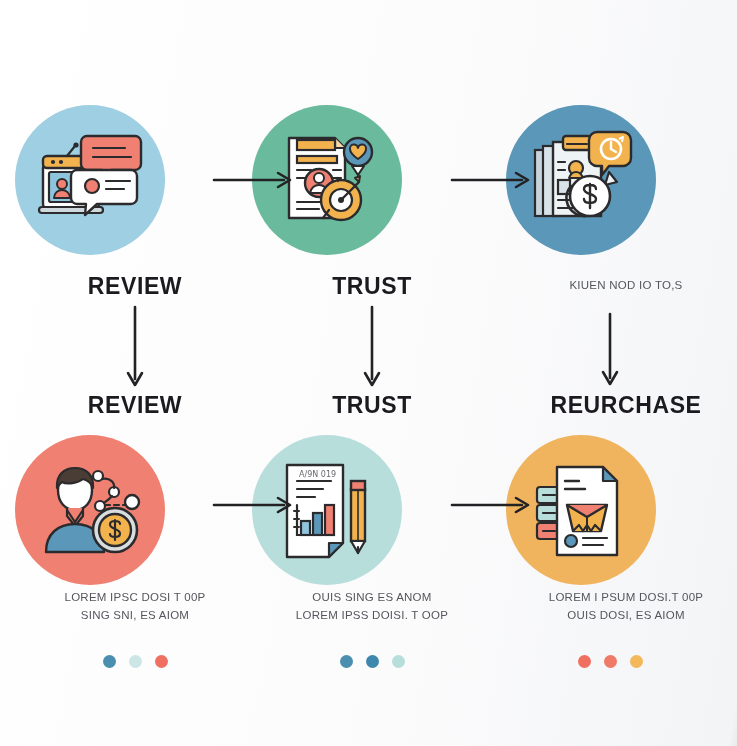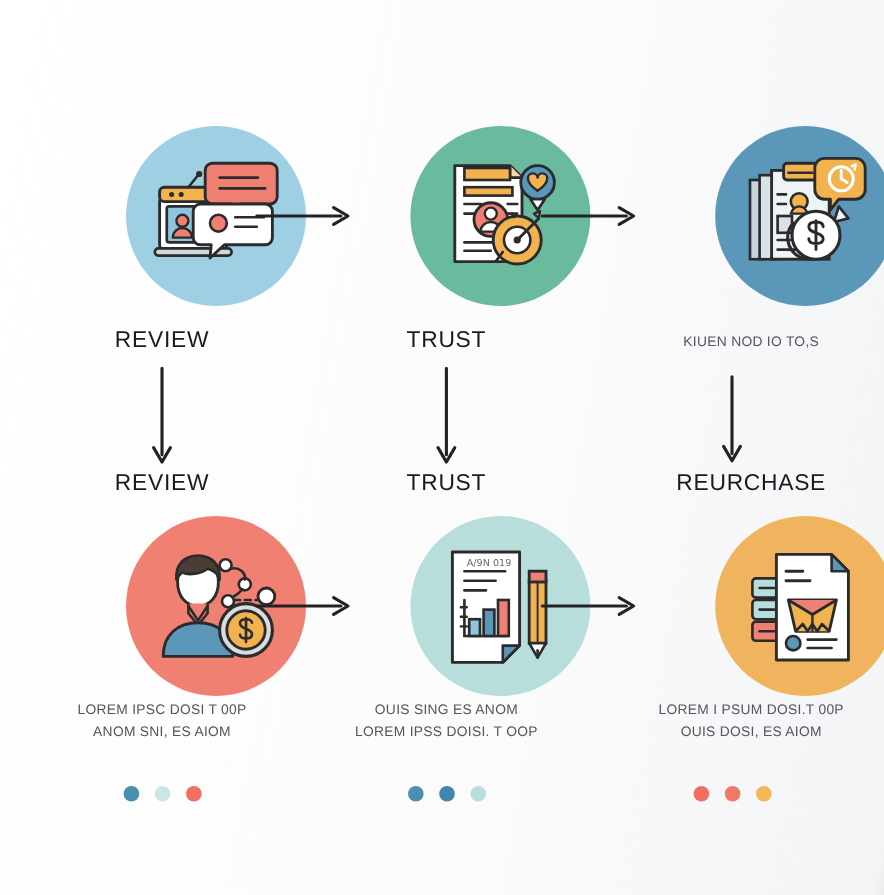--- a/index.html
+++ b/index.html
@@ -34,39 +34,39 @@
   .col-1 { left: 252px; }
   .col-2 { left: 506px; }
 
   .row-top  { top: 105px; }
   .row-bot  { top: 392px; }
 
   
   .circle-wrap {
     width: 240px;
     display: flex;
-    justify-content: flex-end;
+    justify-content: flex-start;
   }
   .circle {
     width: 150px;
     height: 150px;
     border-radius: 50%;
     position: relative;
     display: flex;
     align-items: center;
     justify-content: center;
   }
   .circle svg { display: block; }
 
   
   .heading {
     width: 240px;
     text-align: center;
-    font-size: 19px;
-    font-weight: normal;
+    font-size: 23px;
+    font-weight: bold;
     letter-spacing: 0.6px;
     color: #1b1b1f;
     margin-top: 18px;
     font-family: "Liberation Sans", sans-serif;
   }
   .caption {
     width: 240px;
     text-align: center;
     font-size: 11.5px;
     line-height: 1.55;
@@ -239,21 +239,21 @@
           <path d="M69 45h20" stroke="#2b2b2e" stroke-width="2.2" stroke-linecap="round" stroke-dasharray="5 4"></path>
 
           <circle cx="79" cy="70" r="22" fill="#d8dde0" stroke="#2b2b2e" stroke-width="2.6"></circle>
           <circle cx="79" cy="70" r="16" fill="#f2b34e" stroke="#2b2b2e" stroke-width="2.4"></circle>
           <path d="M79 60v20M84 64c0-2-2.5-3-5-3s-5 1-5 3.5 2.5 3.5 5 4.5 5 2 5 4.5-2.5 3.5-5 3.5-5-1-5-3" fill="none" stroke="#2b2b2e" stroke-width="2.2" stroke-linecap="round"></path>
         </svg>
       </div>
     </div>
     <div class="caption">
       <span class="line">LOREM IPSC DOSI T 00P</span>
-      <span class="line">ANOM SNI, ES AIOM</span>
+      <span class="line">SING SNI, ES AIOM</span>
     </div>
   </div>
 
   <div class="col col-1 row-bot">
     <div class="heading" style="margin-top:0;">TRUST</div>
     <div class="circle-wrap" style="margin-top:16px;">
       <div class="circle" style="background:#b8dedb;">
         <svg width="100" height="102" viewBox="0 0 100 102">
 
           <path d="M10 6h56v78l-14 14H10z" fill="#ffffff" stroke="#2b2b2e" stroke-width="2.4" stroke-linejoin="round"></path>

